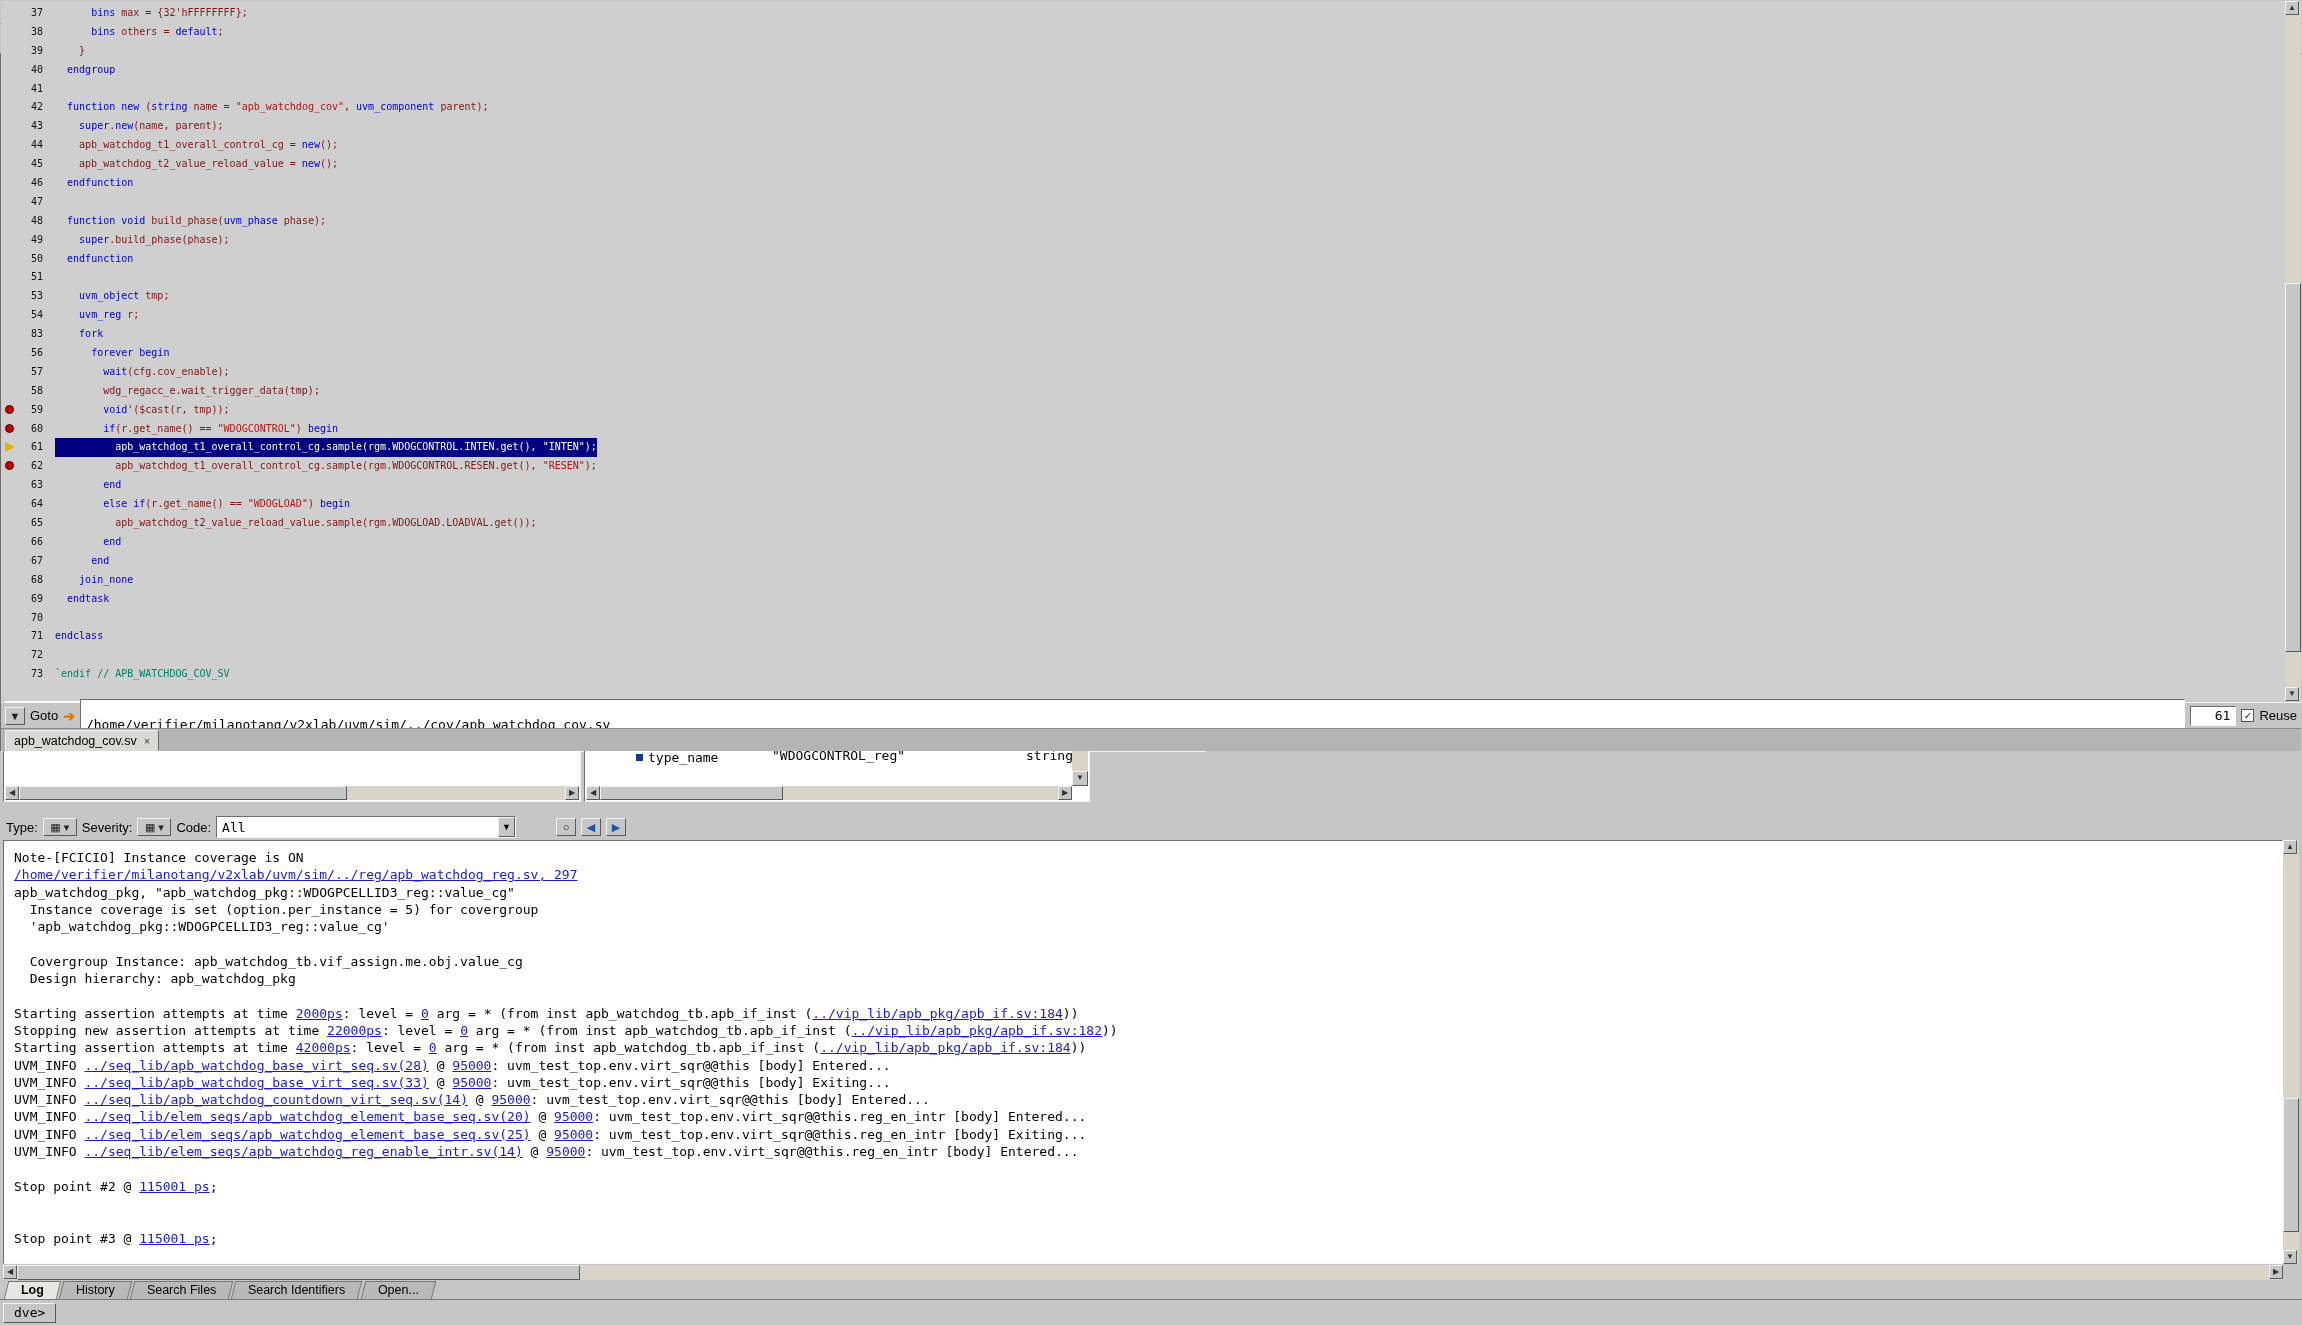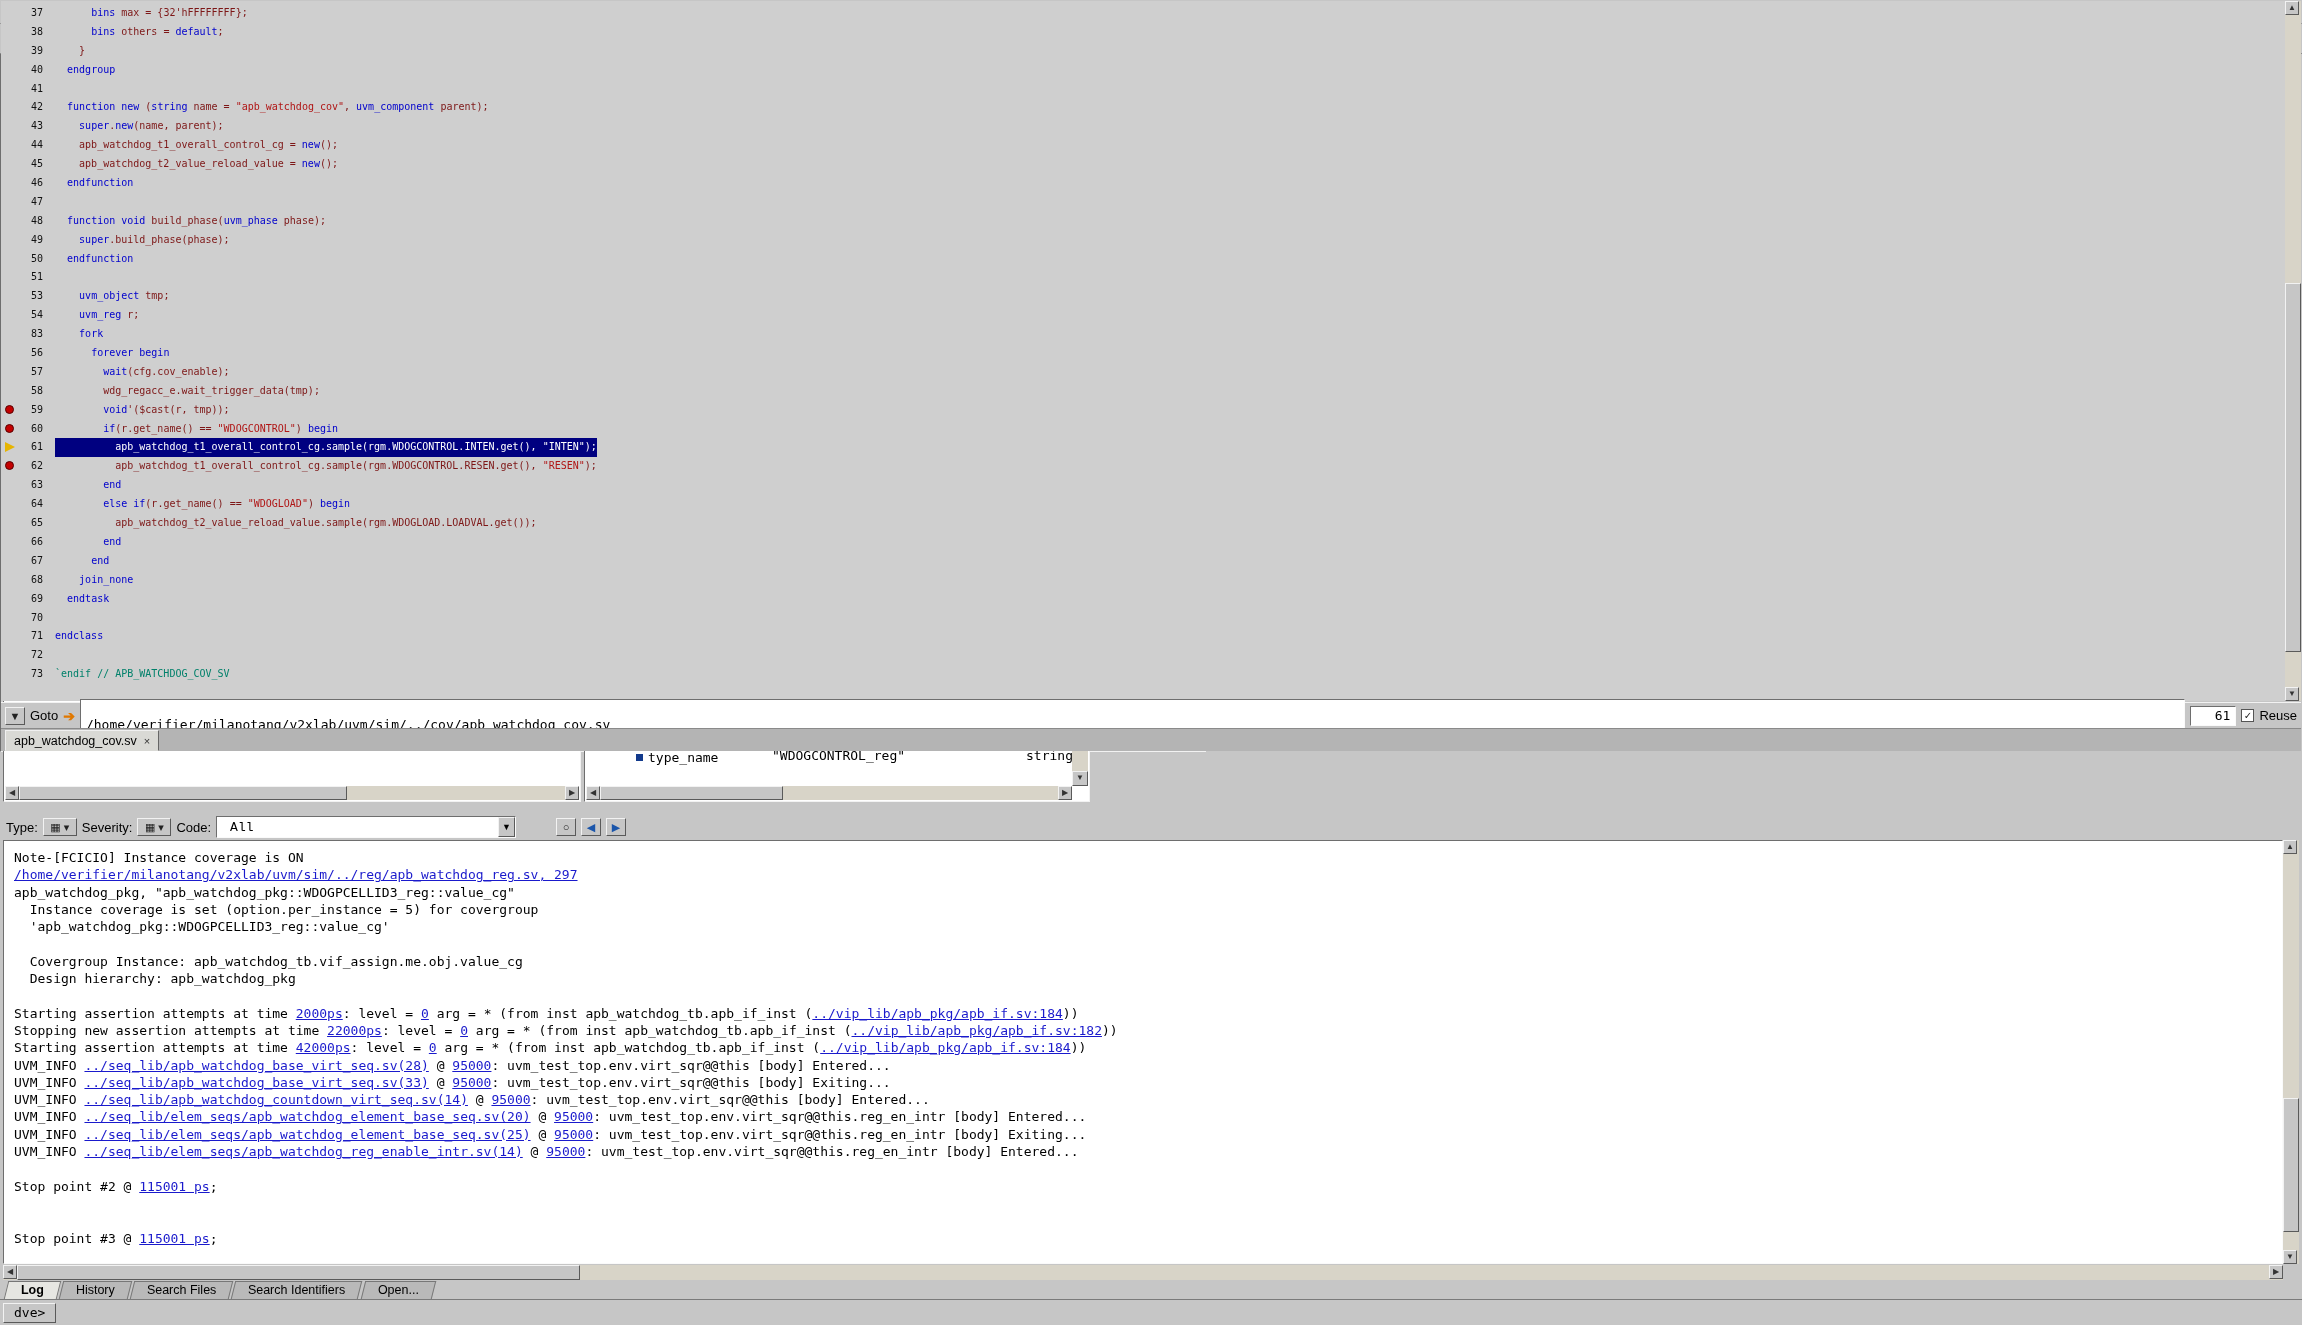--- a/index.html
+++ b/index.html
@@ -15,21 +15,21 @@
   #menu-items{flex:1;}
   .winctl{display:flex;gap:2px;margin-right:3px;}
   .winbtn{width:18px;height:16px;font-size:10px;line-height:14px;text-align:center;color:#222;}
   
   #toolbar{position:absolute;left:0;top:24px;width:2302px;height:30px;background:#c6c6c6;border-bottom:1px solid #8a8a8a;display:flex;align-items:center;padding:0 4px;gap:3px;}
   .tbtn{height:24px;min-width:26px;display:flex;align-items:center;justify-content:center;font-size:14px;color:#222;padding:0 3px;}
   .tbtn .split{font-size:9px;margin-left:2px;color:#222;}
   .tsep{width:8px;height:24px;border-left:1px solid #8a8a8a;border-right:1px solid #f2f2f2;margin:0 3px;}
   #time-input{width:110px;height:22px;font-size:14px;padding:0 5px;text-align:left;}
   .combo{height:22px;display:flex;align-items:center;background:#fff;border:1px solid;border-color:#6e6e6e #fafafa #fafafa #6e6e6e;font-size:13px;}
-  .combo .cval{flex:1;padding:0 13px;white-space:pre;overflow:hidden;font-family:Liberation Mono, monospace;}
+  .combo .cval{flex:1;padding:0 5px;white-space:pre;overflow:hidden;}
   .combo .carr{width:17px;height:20px;background:#c6c6c6;border:1px solid;border-color:#f2f2f2 #5a5a5a #5a5a5a #f2f2f2;text-align:center;font-size:9px;line-height:18px;}
   
   .panel{position:absolute;background:#fff;border:1px solid;border-color:#6e6e6e #f2f2f2 #f2f2f2 #6e6e6e;}
   .tabrow{height:22px;background:#c6c6c6;display:flex;align-items:flex-end;border-bottom:1px solid #8a8a8a;padding-left:2px;}
   .tab{height:19px;line-height:18px;padding:0 9px;font-size:12.5px;background:#b9b9b9;border:1px solid;border-color:#efefef #666 transparent #efefef;margin-right:1px;white-space:nowrap;}
   .tab.active{background:#d9d9d5;height:22px;line-height:21px;font-weight:bold;}
   .title-strip{flex:1;height:16px;margin:3px 3px;background:linear-gradient(90deg,#000080,#2a6ad0);}
   .flat-strip{flex:1;}
   .mini-btn{width:20px;height:18px;display:flex;align-items:center;justify-content:center;font-size:11px;color:#222;}
   .filterrow{height:24px;background:#c6c6c6;display:flex;align-items:center;gap:3px;padding:0 3px;border-bottom:1px solid #9a9a9a;}

